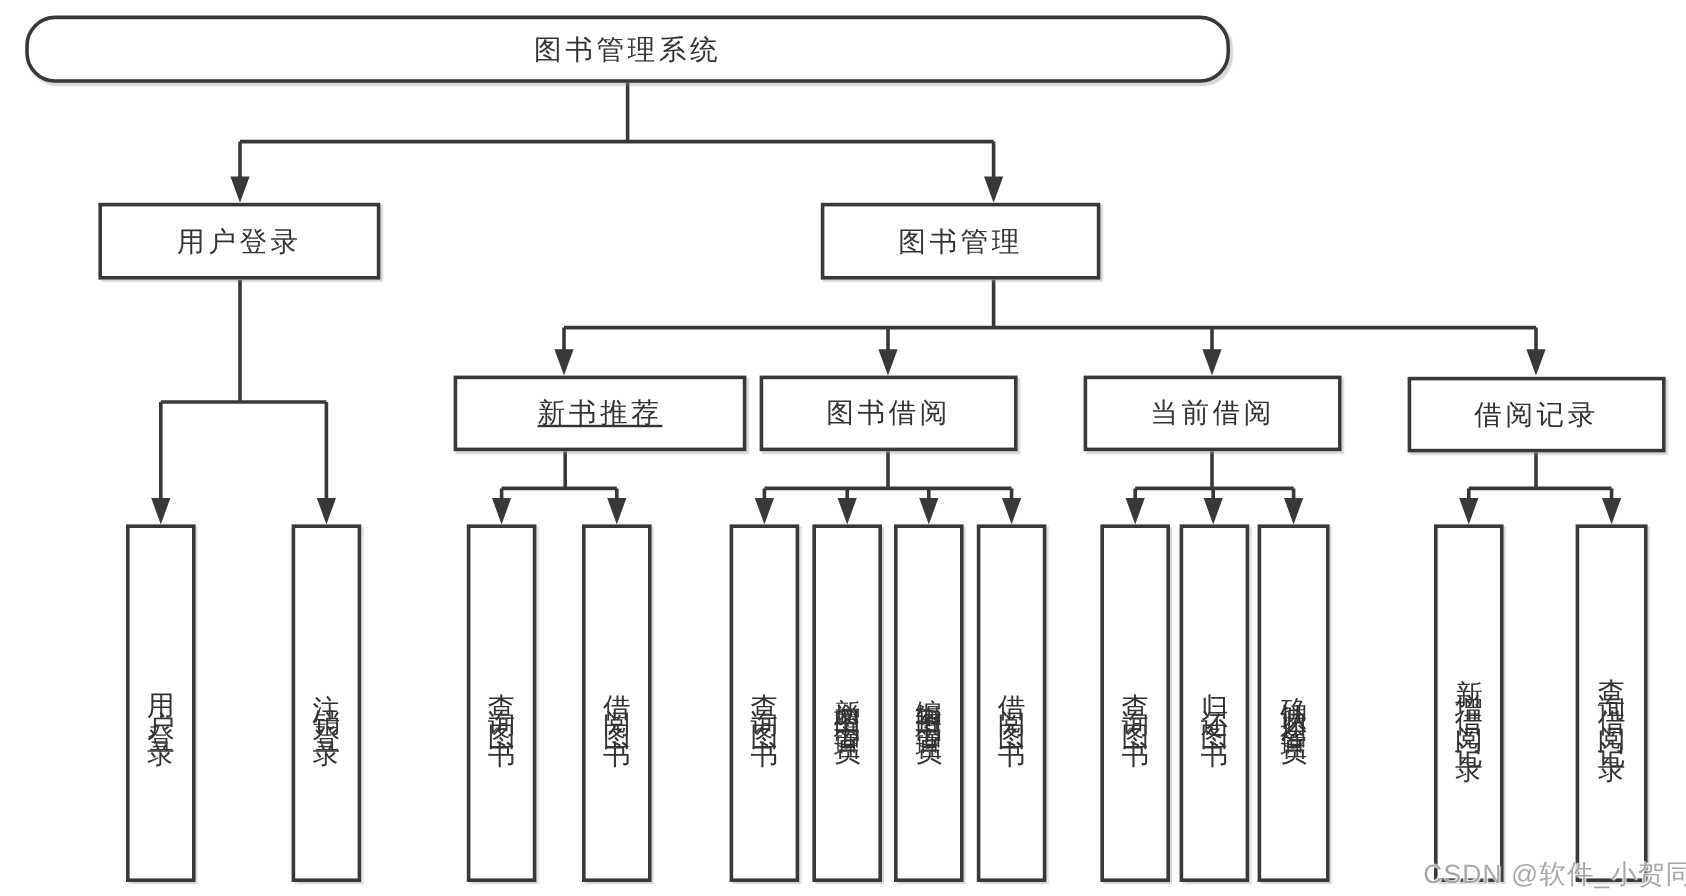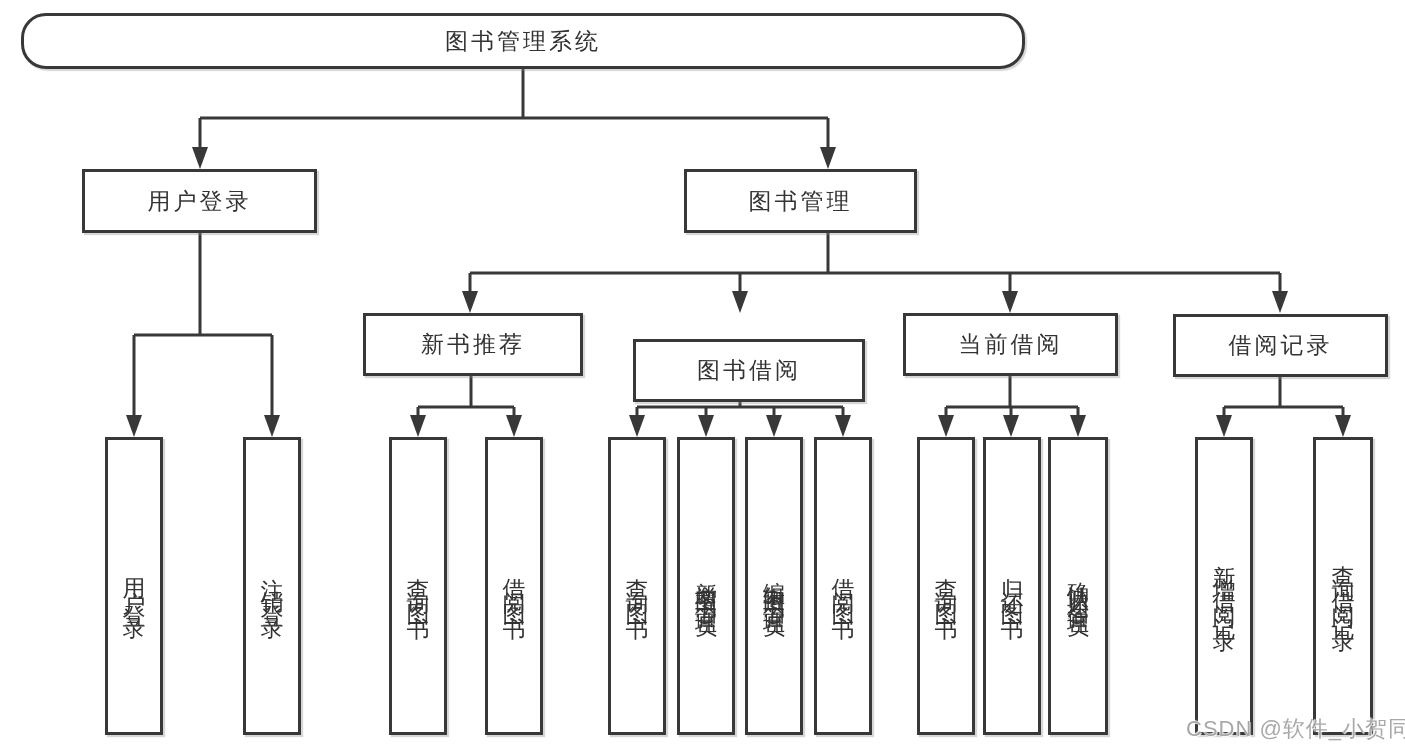--- a/index.html
+++ b/index.html
@@ -36,22 +36,22 @@
     color: var(--text);
   }
   .leaf.long .v-label { font-size: 22px; letter-spacing: 5px; }
 
   
   .pos-root  { left: 21px;   top: 13px;  width: 1004px; height: 56px; border-radius: 25px; }
   
   .pos-l2a   { left: 82px;   top: 169px; width: 235px; height: 64px; }
   .pos-l2b   { left: 684px;  top: 169px; width: 233px; height: 64px; }
   
-  .pos-l3a   { left: 363px;  top: 313px; width: 220px; height: 63px; }
-  .pos-l3b   { left: 633px;  top: 313px; width: 232px; height: 63px; margin-top: 26px; }
+  .pos-l3a   { left: 378px;  top: 313px; width: 244px; height: 63px; text-decoration: underline; }
+  .pos-l3b   { left: 633px;  top: 313px; width: 215px; height: 63px; }
   .pos-l3c   { left: 903px;  top: 313px; width: 215px; height: 63px; }
   .pos-l3d   { left: 1173px; top: 314px; width: 215px; height: 63px; }
   
   .leaf      { top: 437px; width: 58px; height: 298px; }
   .pos-f1  { left: 105px; }  .pos-f2  { left: 243px; }
   .pos-f3  { left: 389px; }  .pos-f4  { left: 485px; }
   .pos-f5  { left: 608px; }  .pos-f6  { left: 677px; }
   .pos-f7  { left: 745px; }  .pos-f8  { left: 814px; }
   .pos-f9  { left: 917px; }  .pos-f10 { left: 983px; }
   .pos-f11 { left: 1048px; width: 60px; }

